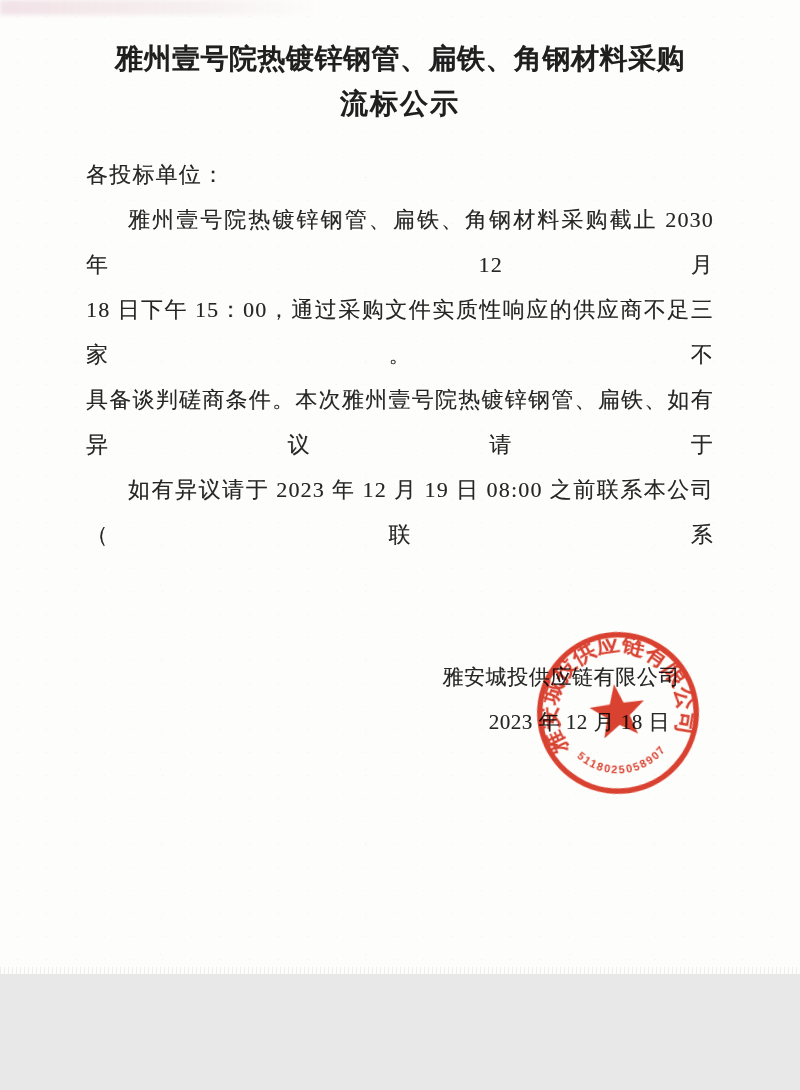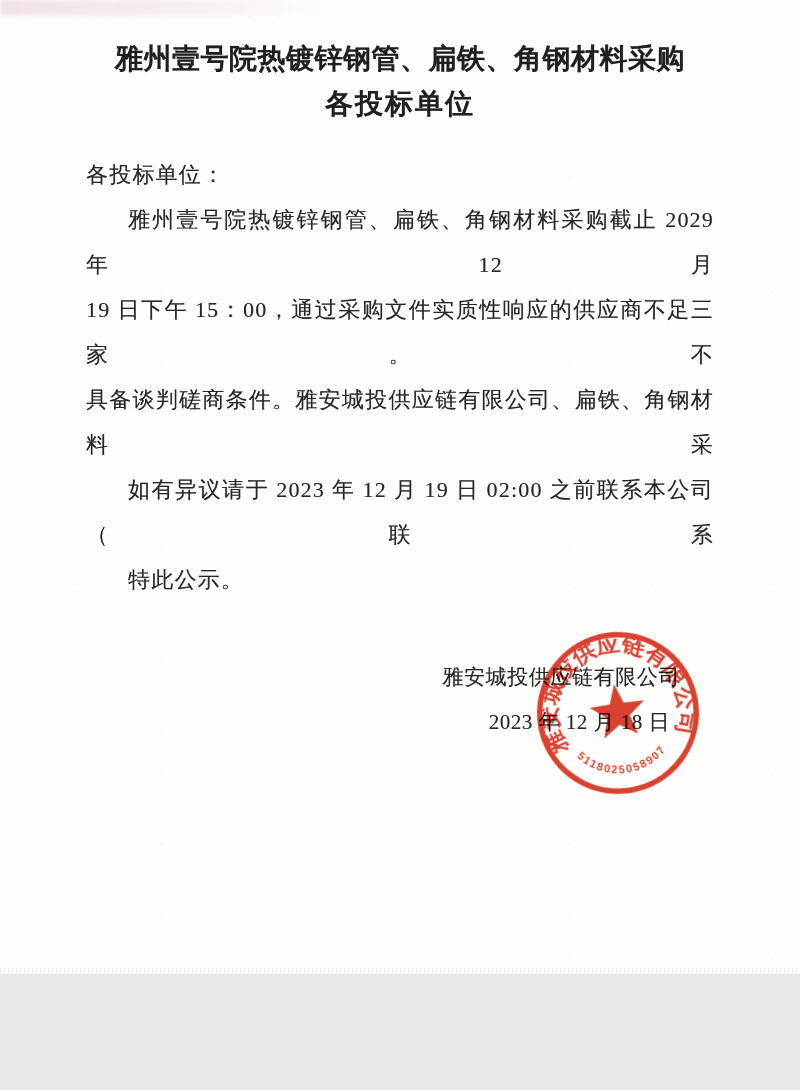--- a/index.html
+++ b/index.html
@@ -67,33 +67,32 @@
 </style>
 </head>
 <body>
 
 <div class="page">
 
   <div class="top-smudge"></div>
 
   <div class="title doc-text">
     <div class="t1">雅州壹号院热镀锌钢管、扁铁、角钢材料采购</div>
-    <div class="t2">各投标单位</div>
+    <div class="t2">流标公示</div>
   </div>
 
   <div class="body-block doc-text">
     <div class="line salutation">各投标单位：</div>
 
-    <div class="jline indent">雅州壹号院热镀锌钢管、扁铁、角钢材料采购截止 2029 年 12 月</div>
-    <div class="jline">19 日下午 15：00，通过采购文件实质性响应的供应商不足三家。不</div>
-    <div class="jline">具备谈判磋商条件。雅安城投供应链有限公司、扁铁、角钢材料采</div>
+    <div class="jline indent">雅州壹号院热镀锌钢管、扁铁、角钢材料采购截止 2030 年 12 月</div>
+    <div class="jline">18 日下午 15：00，通过采购文件实质性响应的供应商不足三家。不</div>
+    <div class="jline">具备谈判磋商条件。本次雅州壹号院热镀锌钢管、扁铁、如有异议请于</div>
 
-    <div class="jline indent">如有异议请于 2023 年 12 月 19 日 02:00 之前联系本公司（联系</div>
+    <div class="jline indent">如有异议请于 2023 年 12 月 19 日 08:00 之前联系本公司（联系</div>
 
-    <div class="line indent">特此公示。</div>
   </div>
 
   <div class="signature doc-text">
     <div class="sig-company">雅安城投供应链有限公司</div>
     <div class="sig-date">2023 年 12 月 18 日</div>
   </div>
 
   <div class="seal">
     <svg viewBox="0 0 200 200" xmlns="http://www.w3.org/2000/svg">
       <defs>

